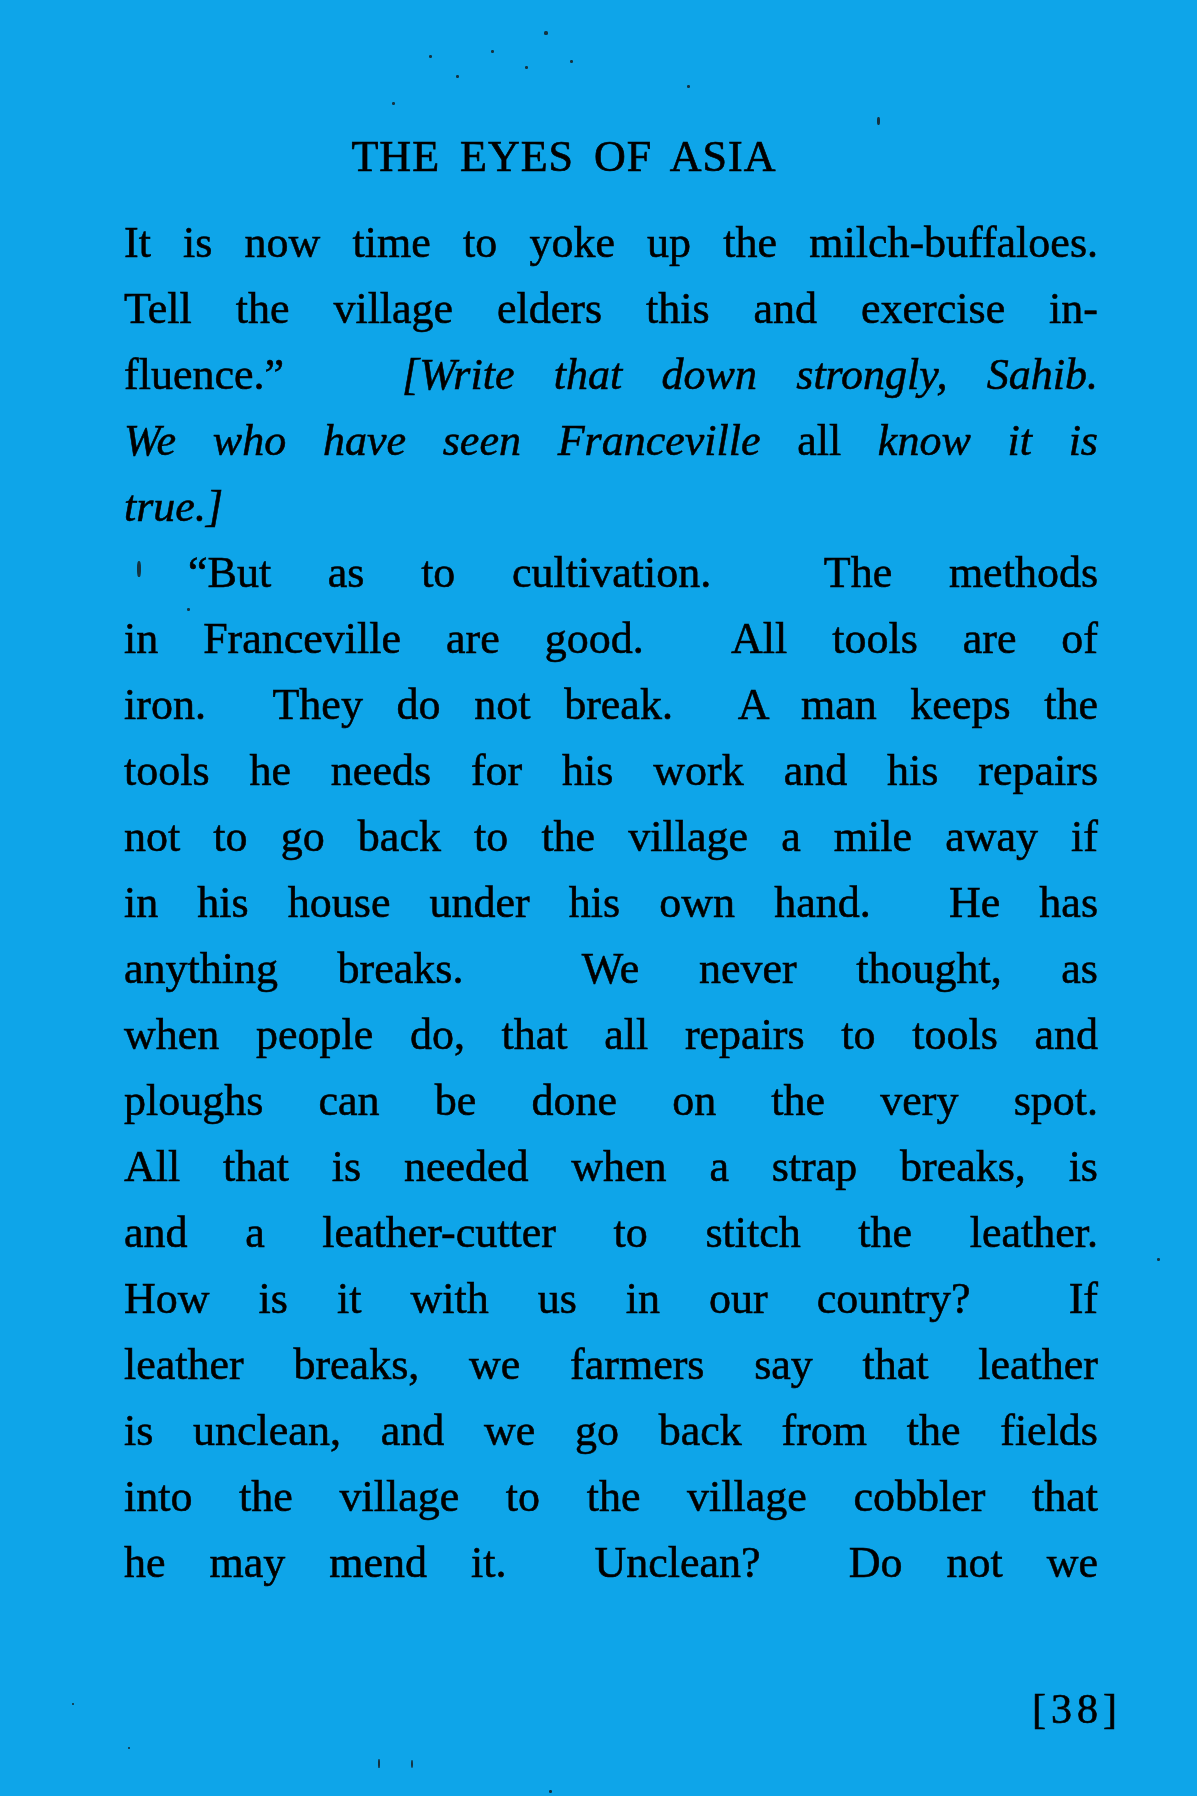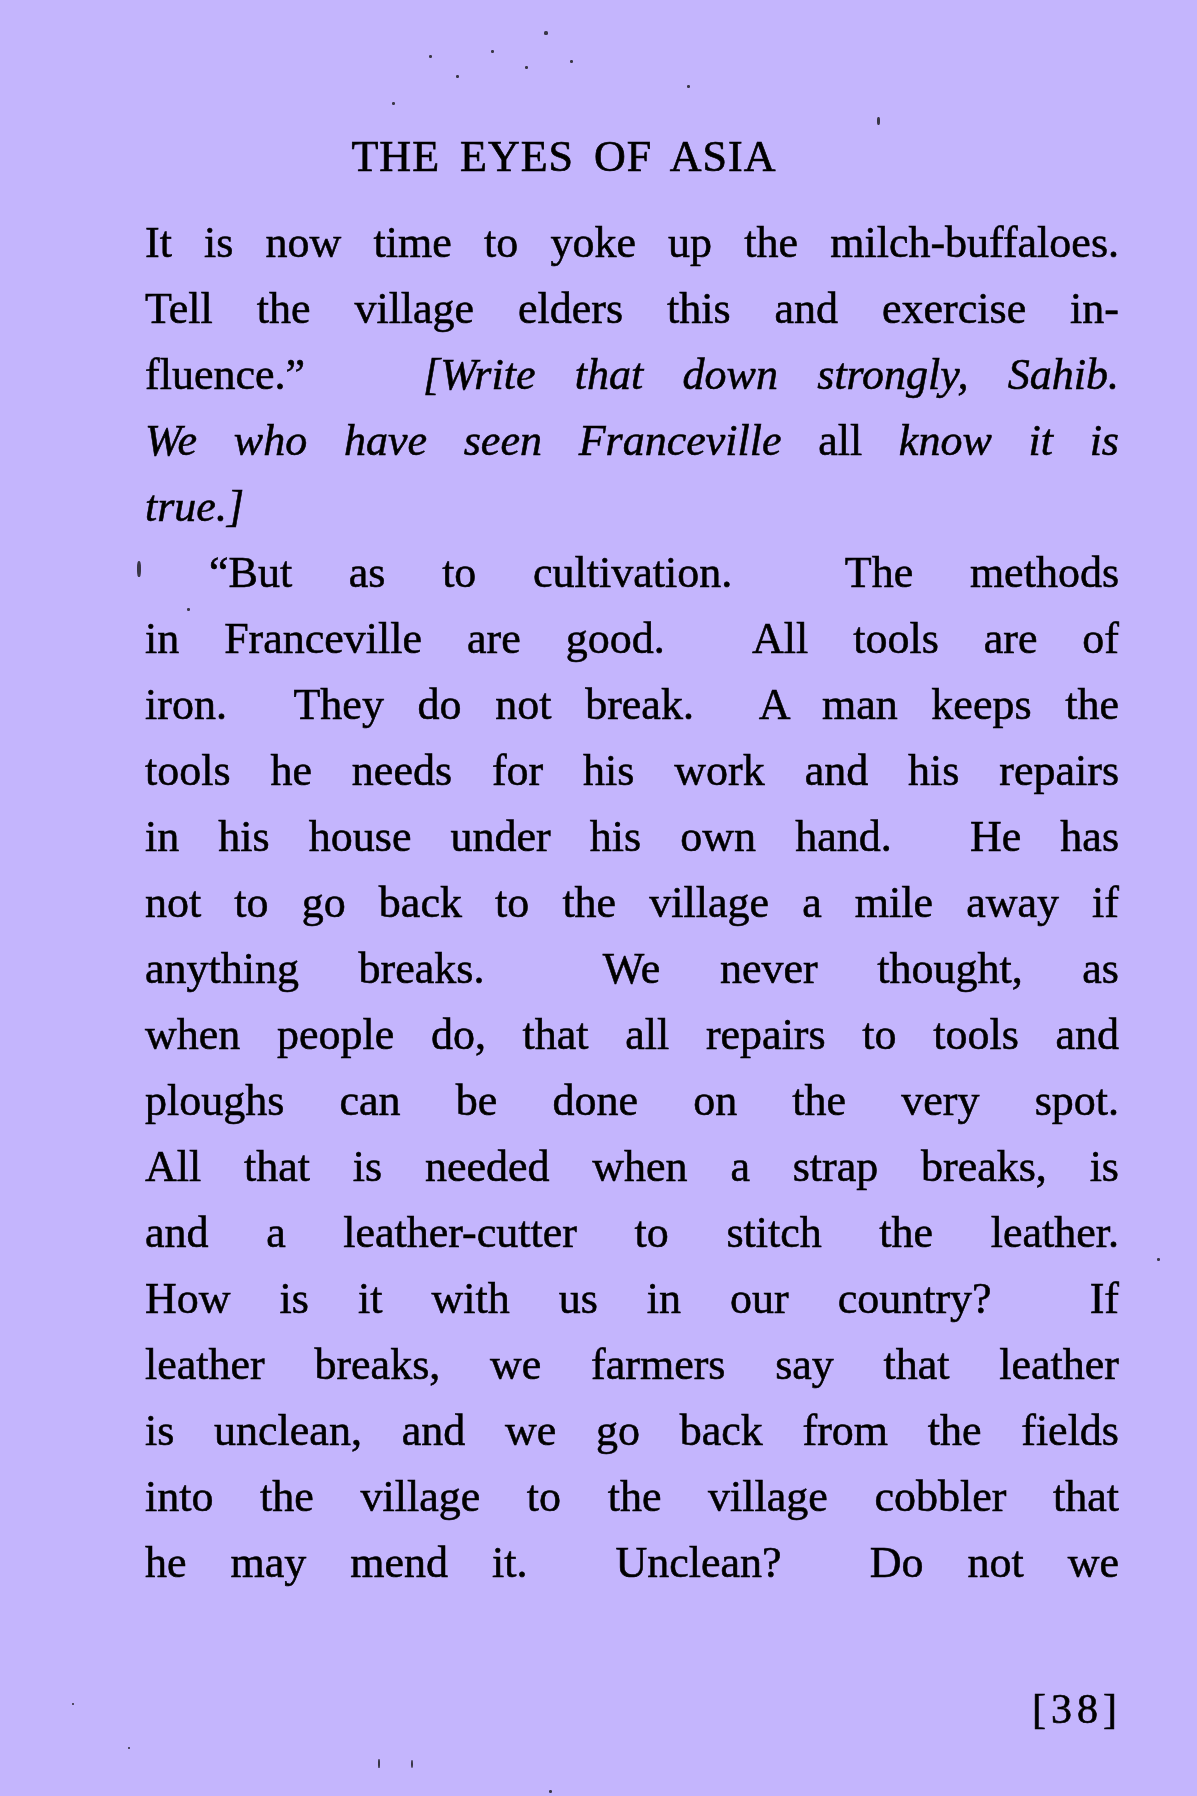--- a/index.html
+++ b/index.html
@@ -5,37 +5,37 @@
   html,body{margin:0;padding:0;}
   body{
     width:1197px;height:1796px;
     background:#ffffff;
     position:relative;
     font-family:"Liberation Serif","DejaVu Serif",serif;
     color:#000;
     overflow:hidden;
   }
   .page{
-    position:absolute;inset:0;background:#c4b5fd;
+    position:absolute;inset:0;background:#0ea5e9;
   }
   .running-head{
     position:absolute;
     top:133px;left:0;width:1128px;
     margin:0;
     text-align:center;
     font-size:44px;
     font-weight:normal;
     line-height:1.1;
     letter-spacing:1px;
     word-spacing:8px;
     -webkit-text-stroke:0.7px #000;
   }
   .body-block{
     position:absolute;
-    left:145px;top:210px;width:974px;
+    left:124px;top:210px;width:974px;
   }
   .line{
     height:66px;
     line-height:66px;
     font-size:44px;
     text-align:justify;
     text-align-last:justify;
     text-justify:inter-word;
     white-space:nowrap;
     -webkit-text-stroke:0.55px #000;
@@ -70,22 +70,22 @@
   <div class="body-block" id="body-block">
       <div class="line"><span class="ro">It is now time to yoke up the milch-buffaloes.</span></div>
       <div class="line"><span class="ro">Tell the village elders this and exercise in-</span></div>
       <div class="line"><span class="ro">fluence.”&nbsp;&nbsp; </span><span class="it">[Write that down strongly, Sahib.</span></div>
       <div class="line"><span class="it">We who have seen Franceville</span><span class="ro"> all </span><span class="it">know it is</span></div>
       <div class="line left"><span class="it">true.]</span></div>
       <div class="line" style="padding-left: 64px;"><span class="ro">“But as to cultivation.&nbsp; The methods</span></div>
       <div class="line"><span class="ro">in Franceville are good.&nbsp; All tools are of</span></div>
       <div class="line"><span class="ro">iron.&nbsp; They do not break.&nbsp; A man keeps the</span></div>
       <div class="line"><span class="ro">tools he needs for his work and his repairs</span></div>
+      <div class="line"><span class="ro">not to go back to the village a mile away if</span></div>
       <div class="line"><span class="ro">in his house under his own hand.&nbsp; He has</span></div>
-      <div class="line"><span class="ro">not to go back to the village a mile away if</span></div>
       <div class="line"><span class="ro">anything breaks.&nbsp; We never thought, as</span></div>
       <div class="line"><span class="ro">when people do, that all repairs to tools and</span></div>
       <div class="line"><span class="ro">ploughs can be done on the very spot.</span></div>
       <div class="line"><span class="ro">All that is needed when a strap breaks, is</span></div>
       <div class="line"><span class="ro">and a leather-cutter to stitch the leather.</span></div>
       <div class="line"><span class="ro">How is it with us in our country?&nbsp; If</span></div>
       <div class="line"><span class="ro">leather breaks, we farmers say that leather</span></div>
       <div class="line"><span class="ro">is unclean, and we go back from the fields</span></div>
       <div class="line"><span class="ro">into the village to the village cobbler that</span></div>
       <div class="line"><span class="ro">he may mend it.&nbsp; Unclean?&nbsp; Do not we</span></div>

